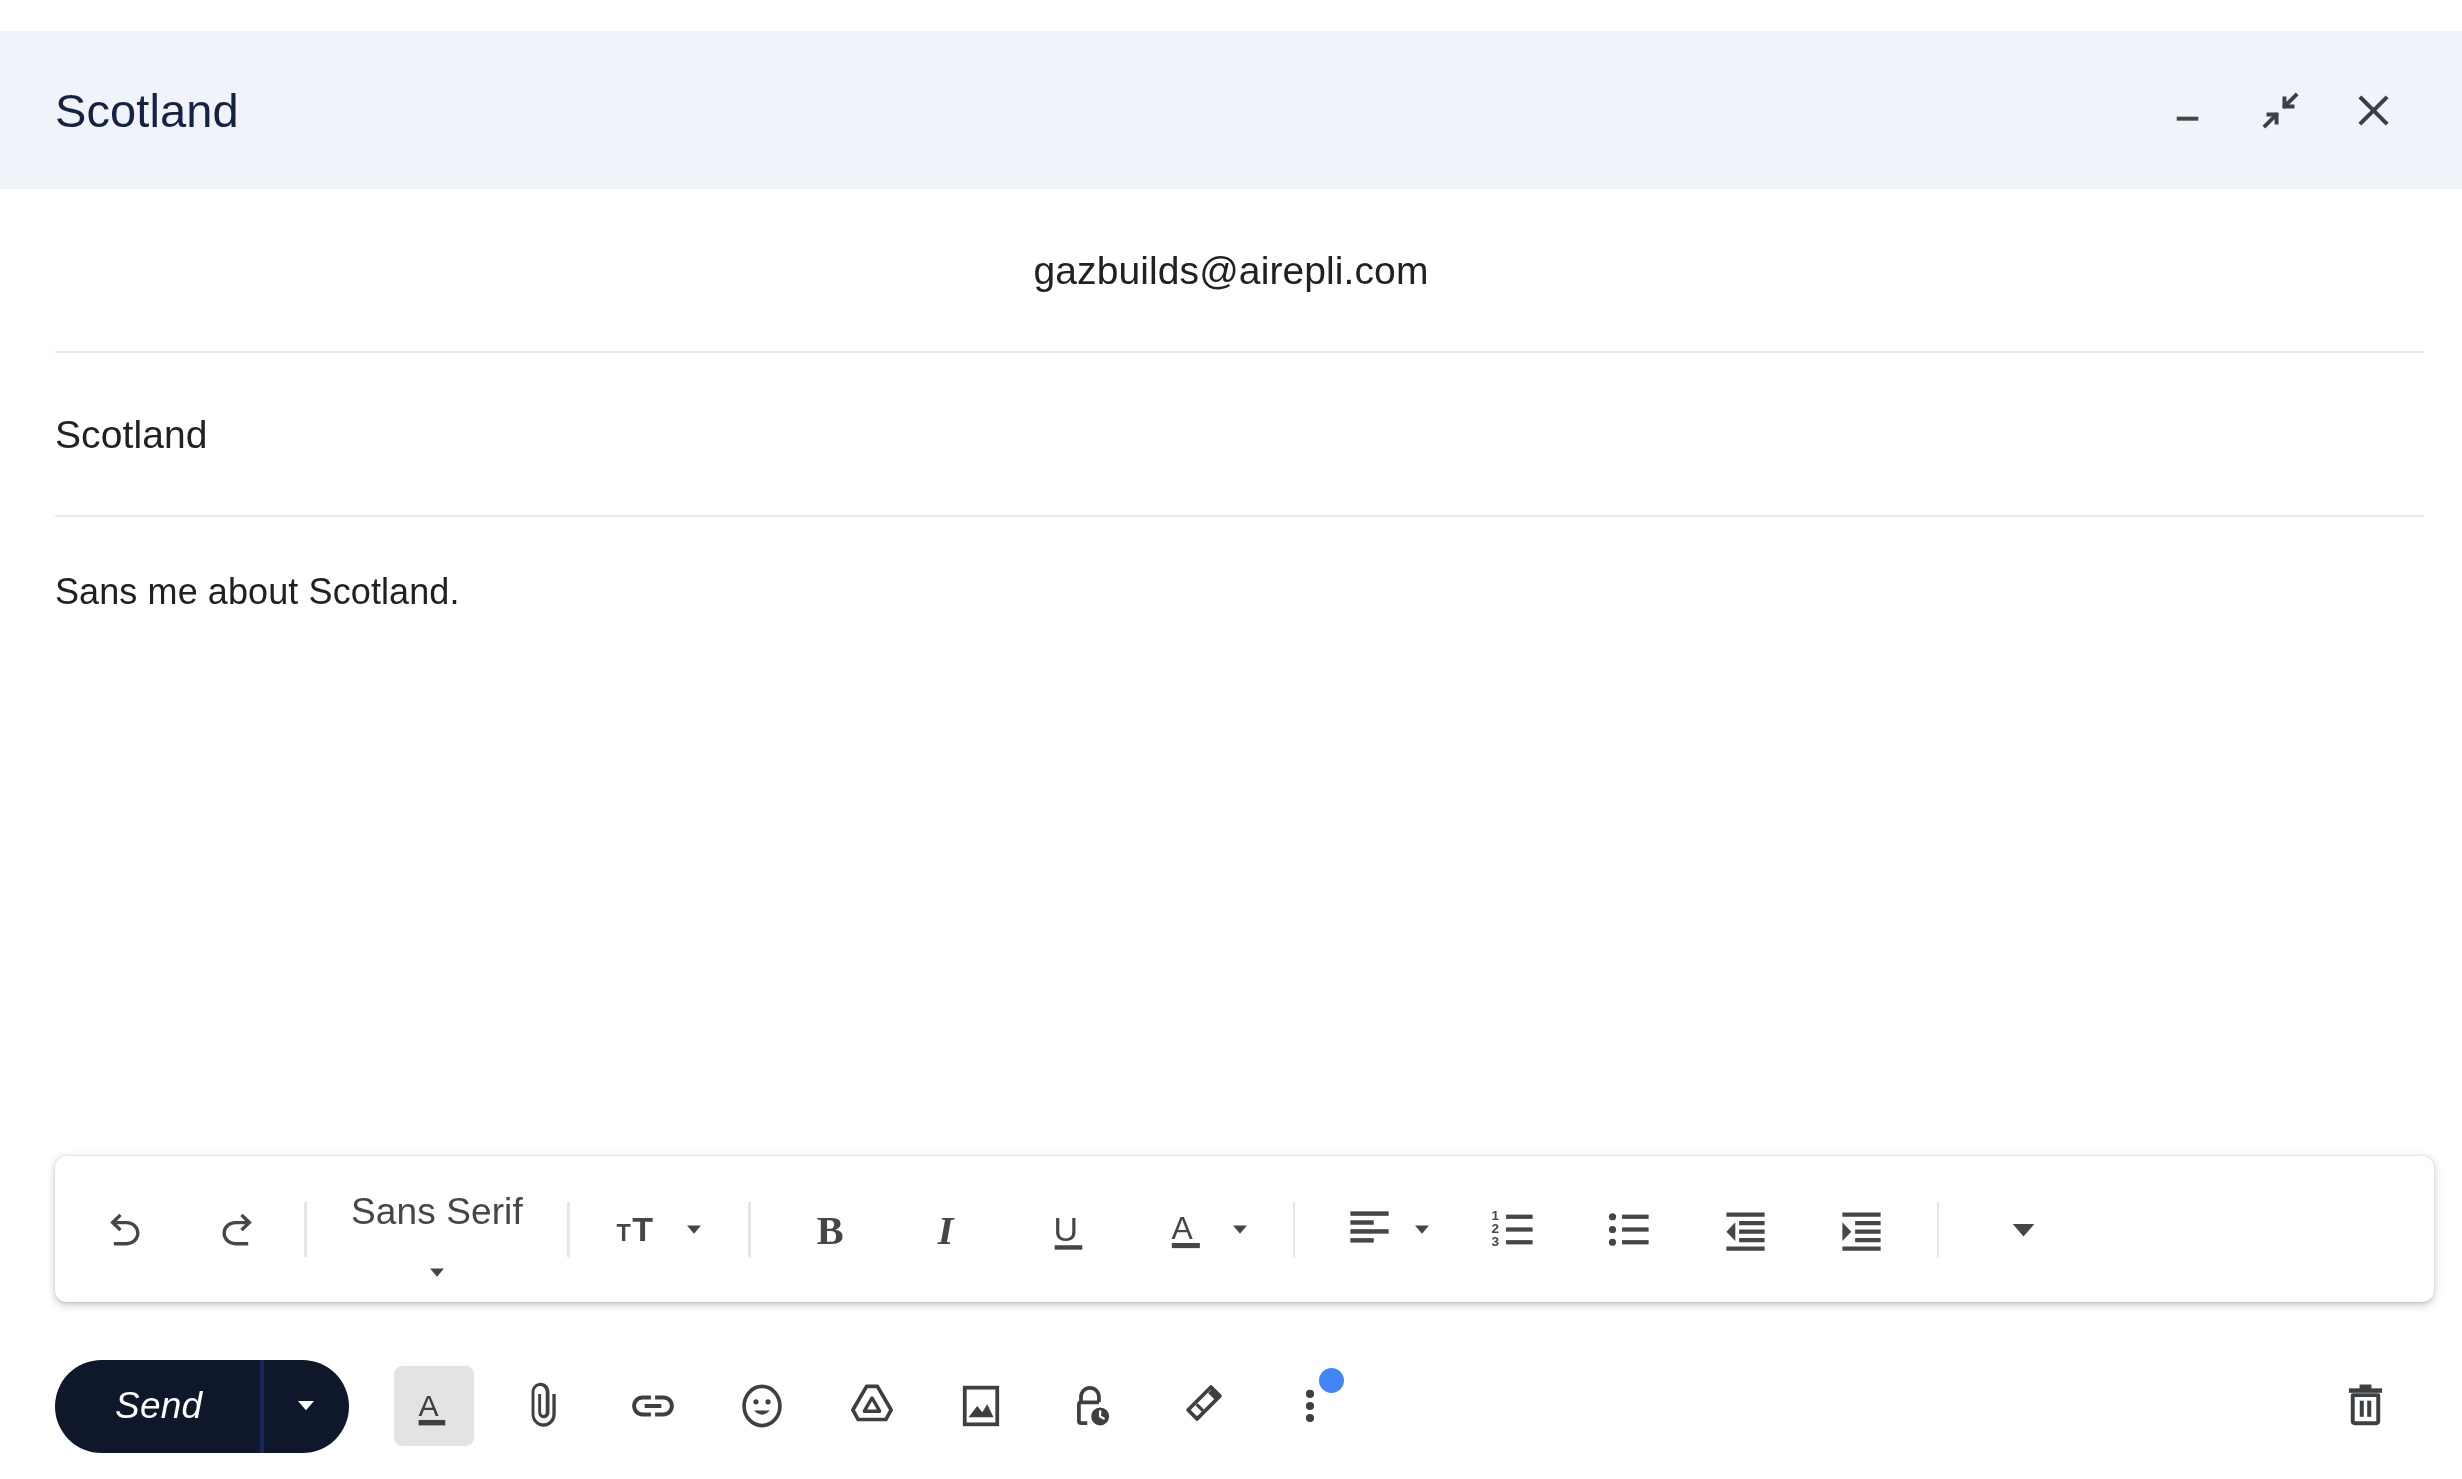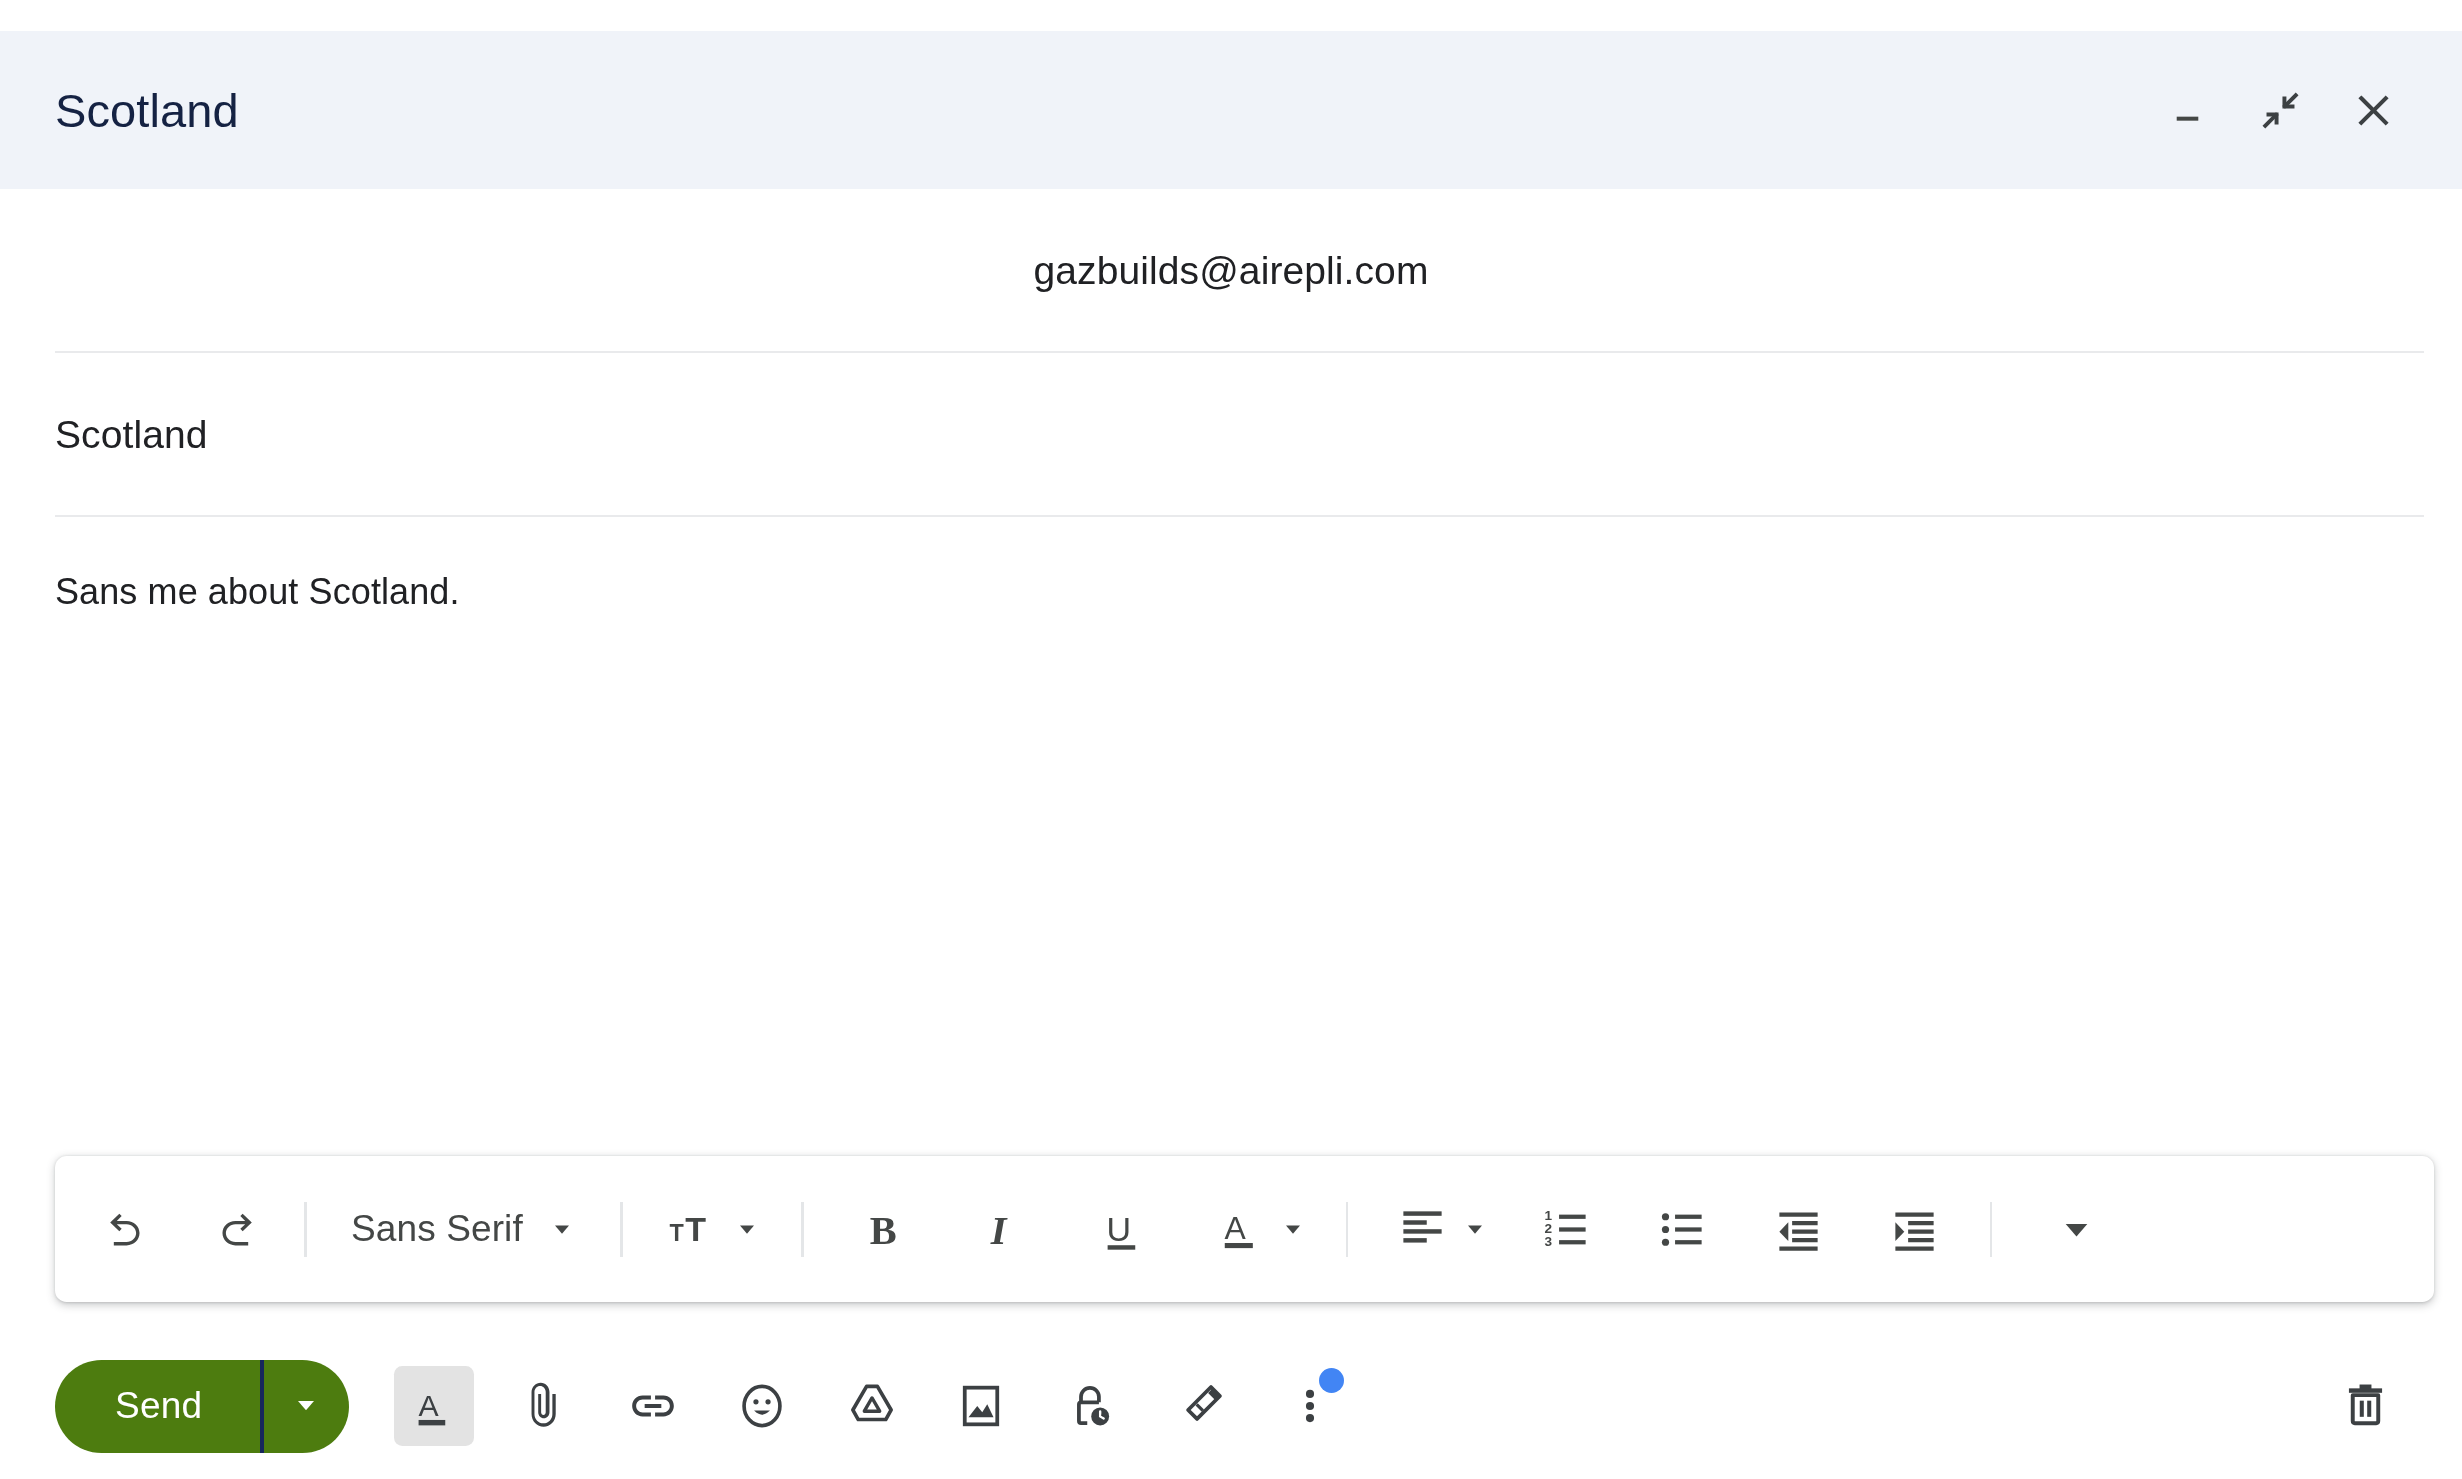--- a/index.html
+++ b/index.html
@@ -151,26 +151,27 @@
     flex: 0 0 auto;
     height: 208px;
     display: flex;
     align-items: center;
     padding: 0 40px 0 55px;
   }
 
   .send-group {
     display: flex;
     align-items: stretch;
-    background: #4d7c0f;
+    background: #0f172a;
     border-radius: 83px;
     height: 93px;
     overflow: hidden;
     flex: 0 0 auto;
     cursor: pointer;
+    font-style: italic;
   }
   .send-main {
     display: flex;
     align-items: center;
     justify-content: center;
     padding: 0 58px 0 60px;
     cursor: pointer;
   }
   .send-label {
     color: #ffffff;
@@ -290,21 +291,21 @@
       </div>
 
       <div class="tb-btn" style="margin-right:30px;">
         <svg width="51" height="51" viewBox="0 0 24 24" aria-hidden="true">
           <path d="M11.5 8h4.6l-2.3-2.3 1.1-1.1 4.3 4.1-4.3 4.1-1.1-1.1 2.3-2.2h-4.6C9 9.5 7 11.4 7 13.7s2 4.2 4.5 4.2h6v1.6h-6c-3.4 0-6.1-2.6-6.1-5.8S8.1 8 11.5 8z" fill="#444746"></path>
         </svg>
       </div>
 
       <div class="tb-sep"></div>
 
-      <div class="tb-font" style="margin-left:33px;margin-right:33px;">
+      <div class="tb-font" style="margin-left:33px;margin-right:33px;flex-direction:column;">
         <span class="tb-font-label">Sans Serif</span>
         <span>
           <svg class="caret-sm" width="28" height="28" viewBox="0 0 24 24" aria-hidden="true">
             <path d="M6 9l6 7 6-7z" fill="#444746"></path>
           </svg>
         </span>
       </div>
 
       <div class="tb-sep"></div>
 

